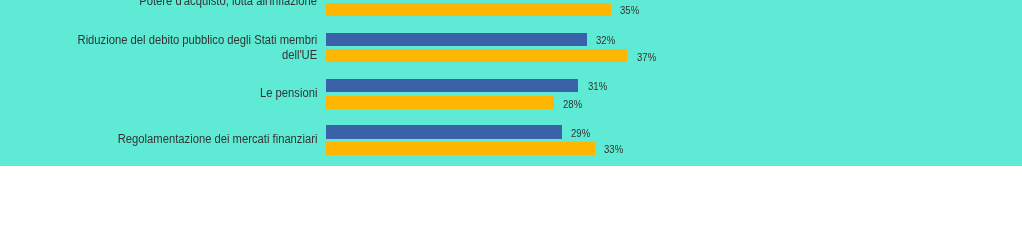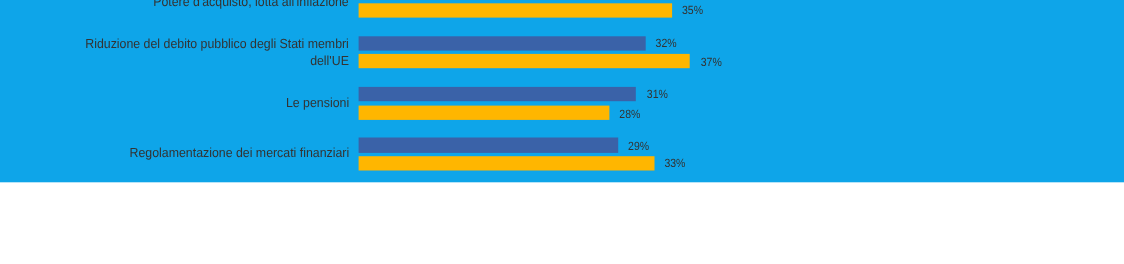--- a/index.html
+++ b/index.html
@@ -1,21 +1,21 @@
 <!DOCTYPE html>
 <html><head>
 <meta charset="utf-8">
 <style>
   html,body{margin:0;padding:0;}
   body{
     width:1022px;height:166px;background:#ffffff;
     font-family:"Liberation Sans", sans-serif;
     overflow:hidden;
   }
-  #chart{position:relative;width:1022px;height:166px;background:#0ea5e9;}
+  #chart{position:relative;width:1022px;height:166px;background:#5eead4;}
   .plot{position:absolute;left:0;top:0;width:1022px;height:166px;}
 
   .cat-label{
     position:absolute;right:704.5px;
     text-align:right;white-space:nowrap;
     font-size:12px;line-height:14.9px;color:#333333;
     transform:scaleX(0.9355);transform-origin:100% 50%;
   }
   .cat-line{display:block;}
 

